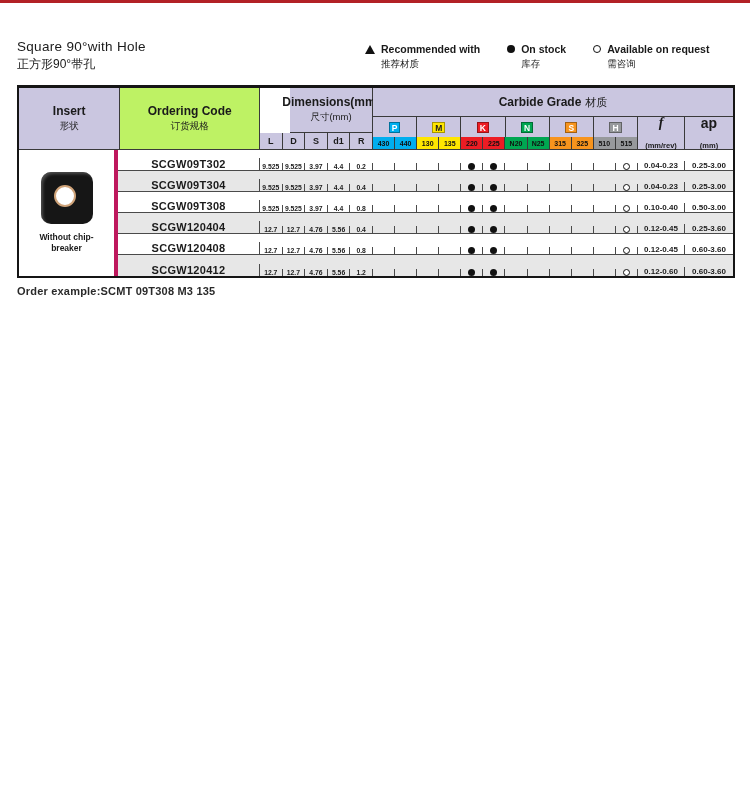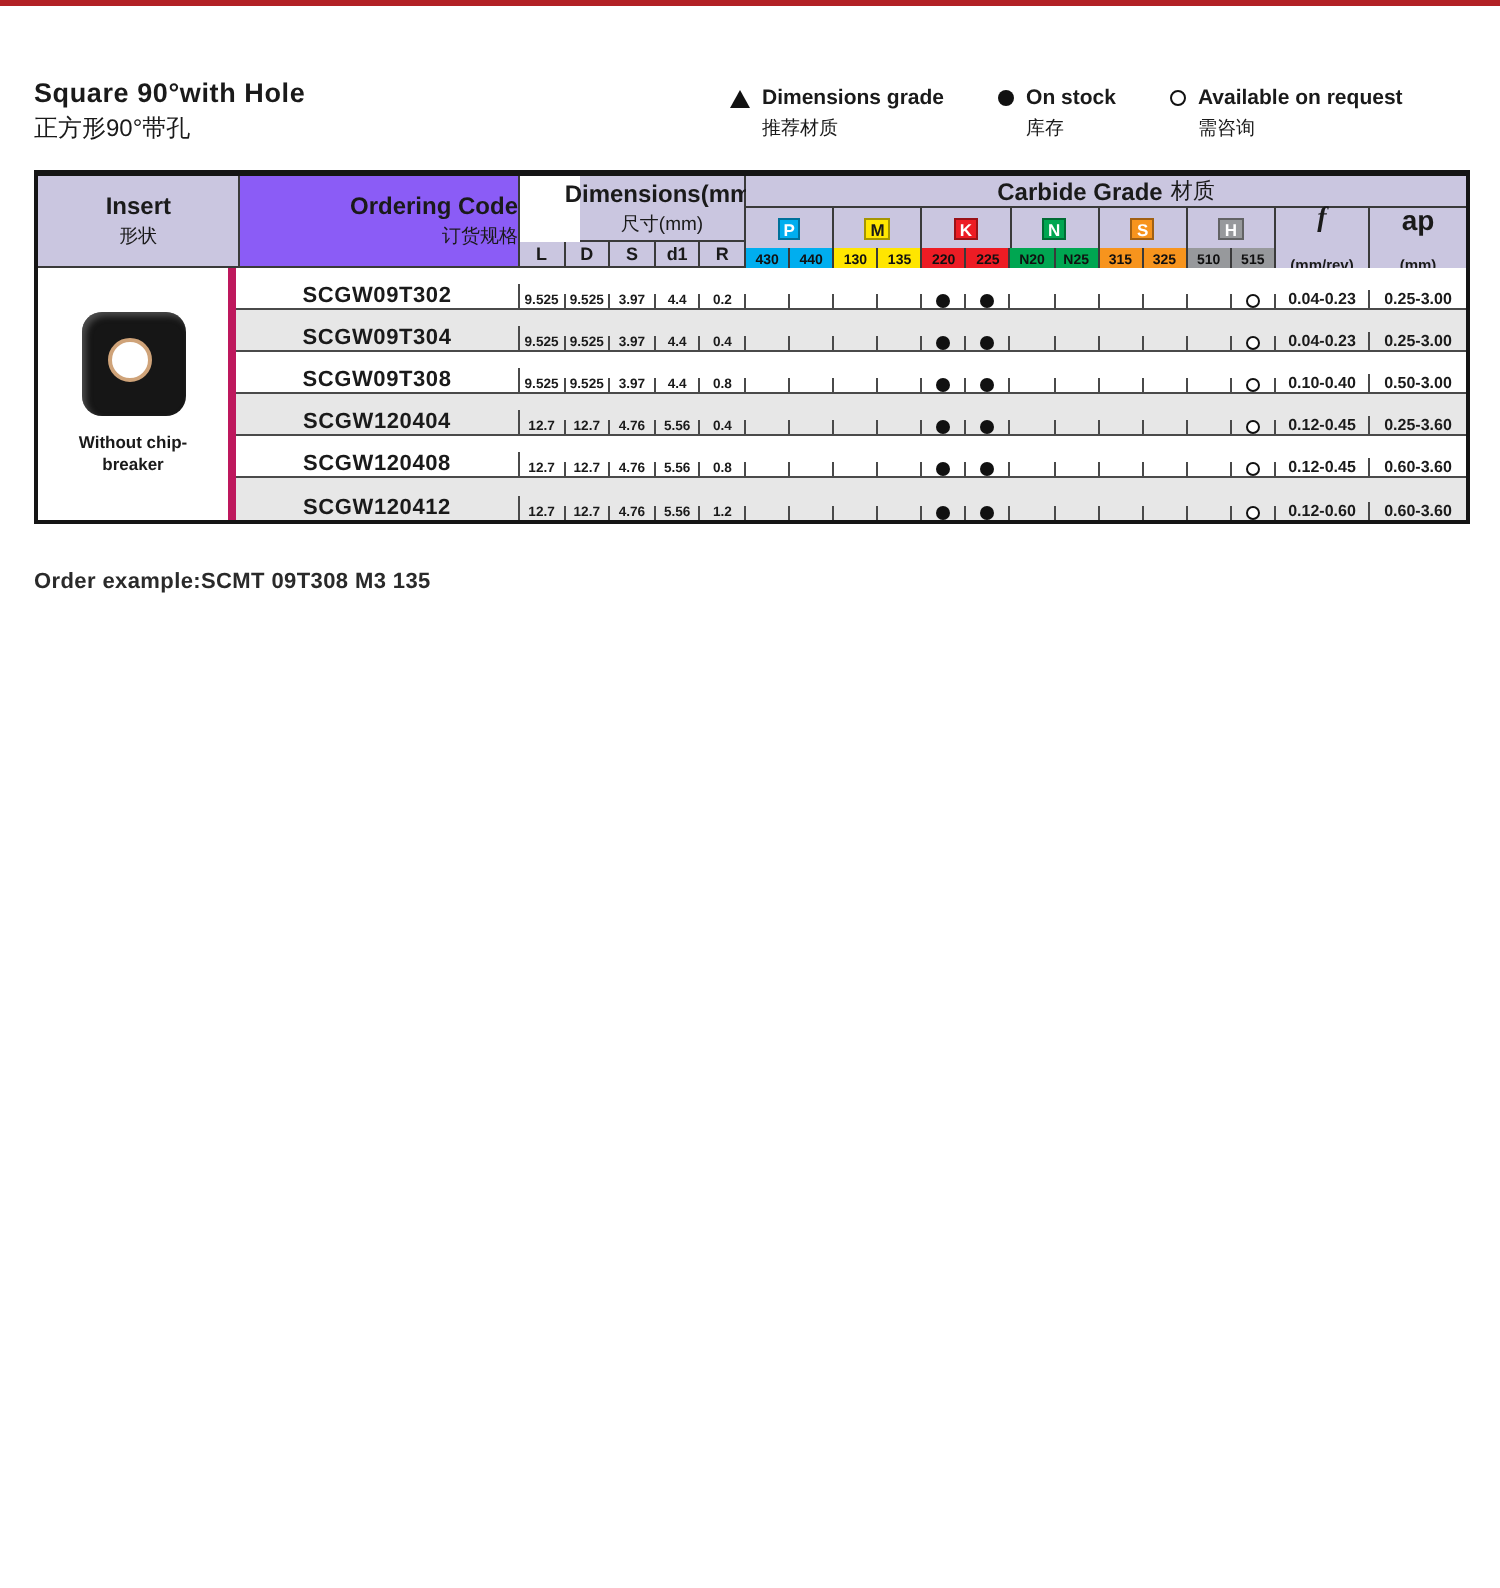--- a/index.html
+++ b/index.html
@@ -2,37 +2,37 @@
 <html><head>
 <meta charset="utf-8">
 <style>
   * { margin:0; padding:0; box-sizing:border-box; }
   html,body { width:750px; height:794px; background:#ffffff; }
   body { position:relative; font-family:"Liberation Sans","DejaVu Sans",sans-serif; color:#1a1a1a; }
 
   .top-rule { position:absolute; top:0; left:0; width:750px; height:3px; }
 
   .title-block { position:absolute; left:17px; top:39px; }
-  .title-en { font-size:13.5px; font-weight:bold; letter-spacing:.3px; }
+  .title-en { font-size:13.5px; font-weight:normal; letter-spacing:.3px; }
   .title-zh { font-size:12px; margin-top:2px; }
 
   .legend { position:absolute; left:365px; top:43px; display:flex; }
   .legend-item { display:flex; align-items:flex-start; margin-right:27px; }
   .legend-item:last-child { margin-right:0; }
   .sym { margin-top:2px; margin-right:6px; flex:0 0 auto; }
   .sym-triangle { width:0; height:0; border-left:5.5px solid transparent; border-right:5.5px solid transparent; border-bottom:9px solid #111; }
   .sym-dot { width:8px; height:8px; border-radius:50%; background:#111; }
   .sym-circle { width:8px; height:8px; border-radius:50%; border:1.6px solid #111; background:#fff; }
   .legend-en { font-size:10.5px; font-weight:bold; line-height:1.2; }
   .legend-zh { font-size:9.5px; margin-top:2px; font-weight:normal; }
 
   
   .ctable { position:absolute; left:17px; top:85px; width:718px; border:2px solid #151515; border-top-width:3px; background:#fff; }
 
-  .hdr { display:flex; height:46px; }
+  .hdr { display:flex; height:62px; }
   .hcell { display:flex; flex-direction:column; align-items:center; justify-content:center;
            border-right:1px solid #3a3a3a; border-bottom:1px solid #3a3a3a; }
   .h-en { font-size:12px; font-weight:bold; }
   .h-zh { font-size:9.5px; margin-top:2px; }
   .col-insert { width:103px; }
   .col-code   { width:142px; }
   .dims-group { width:113px; display:flex; flex-direction:column; }
   .dims-title { height:47px; border-right:1px solid #3a3a3a; border-bottom:1px solid #3a3a3a;
                 display:flex; flex-direction:column; align-items:center; justify-content:center;margin-left:30px; }
   .dims-cols  { height:18px; display:flex; }
@@ -96,21 +96,21 @@
 
 <div class="title-block">
   <div class="title-en">Square 90°with Hole</div>
   <div class="title-zh">正方形90°带孔</div>
 </div>
 
 <div class="legend">
   <div class="legend-item">
     <span class="sym sym-triangle"></span>
     <span>
-      <div class="legend-en">Dimensions grade</div>
+      <div class="legend-en">Recommended with</div>
       <div class="legend-zh">推荐材质</div>
     </span>
   </div>
   <div class="legend-item">
     <span class="sym sym-dot"></span>
     <span>
       <div class="legend-en">On stock</div>
       <div class="legend-zh">库存</div>
     </span>
   </div>
@@ -122,21 +122,21 @@
     </span>
   </div>
 </div>
 
 <div class="ctable">
   <div class="hdr">
     <div class="hcell col-insert" style="background: rgb(202, 198, 224);">
       <div class="h-en">Insert</div>
       <div class="h-zh">形状</div>
     </div>
-    <div class="hcell col-code" style="background: #8b5cf6; align-items: flex-end;">
+    <div class="hcell col-code" style="background: #bef264;">
       <div class="h-en">Ordering Code</div>
       <div class="h-zh">订货规格</div>
     </div>
     <div class="dims-group">
       <div class="dims-title" style="background: rgb(202, 198, 224);">
         <div class="h-en">Dimensions(mm)</div>
         <div class="h-zh">尺寸(mm)</div>
       </div>
       <div class="dims-cols">
           <div class="dim-col" style="background: rgb(202, 198, 224);">L</div>

